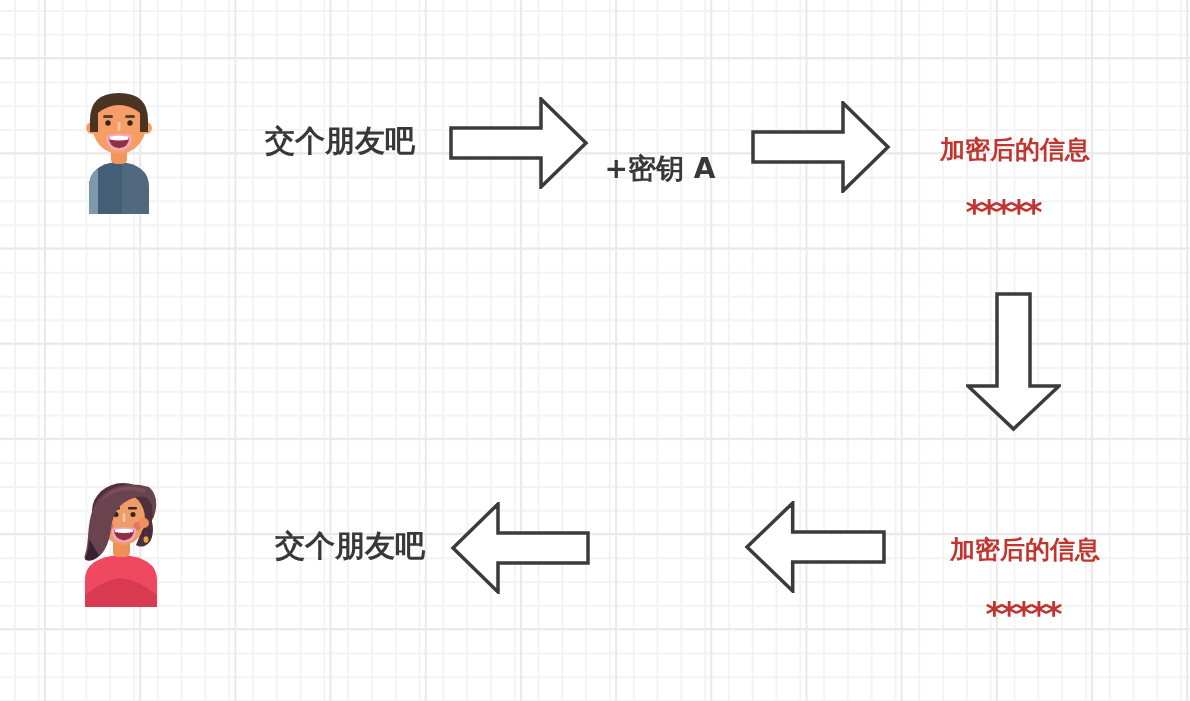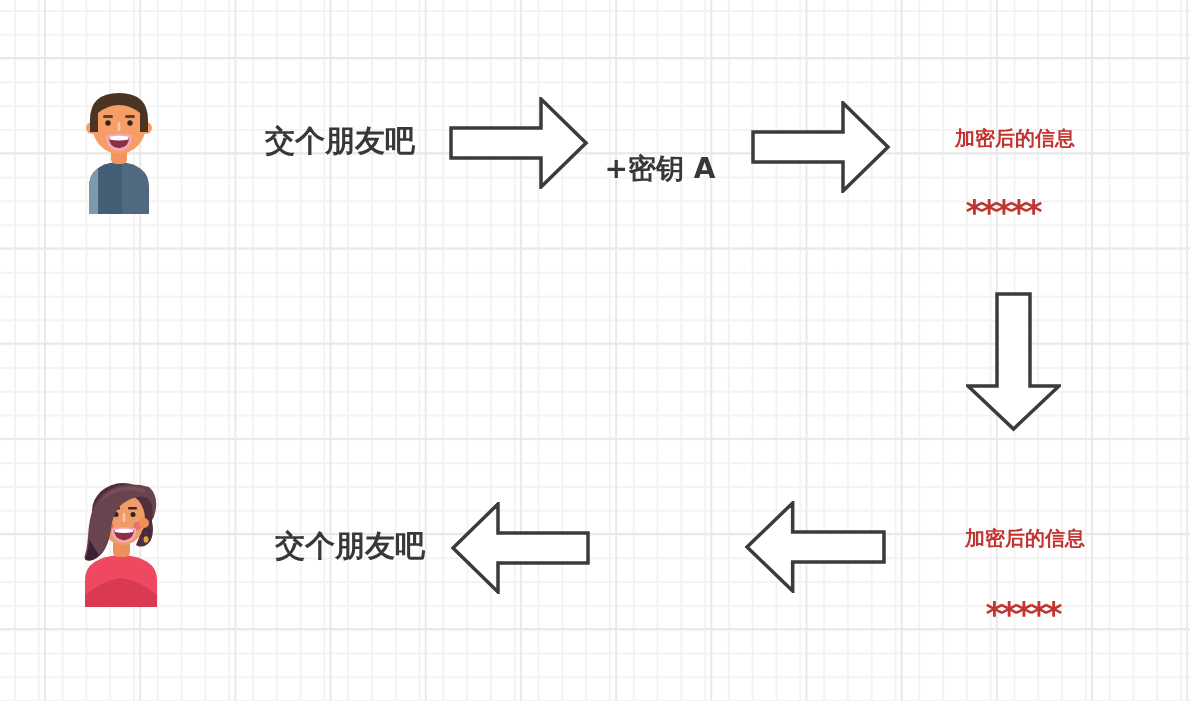--- a/index.html
+++ b/index.html
@@ -20,21 +20,21 @@
   .abs{position:absolute;}
   .txt{
     font-weight:700;
     color:#383838;
     text-align:center;
     white-space:nowrap;
     line-height:1.15;
   }
   .msg{font-size:30px;}
   .key{font-size:28px;margin-top:24px;}
-  .red{color:#C13530;font-size:20px;}
+  .red{color:#C13530;font-size:25px;margin-top:9px;}
   .stars{color:#C13530;font-size:34px;letter-spacing:-3px;font-weight:700;text-align:center;white-space:nowrap;}
   svg{display:block;}
 </style>
 </head>
 <body>
 
 <div id="canvas">
 
   <div class="abs" style="left:84px;top:92px;width:70px;height:122px;">
     <svg width="70" height="122" viewBox="0 0 70 122">

